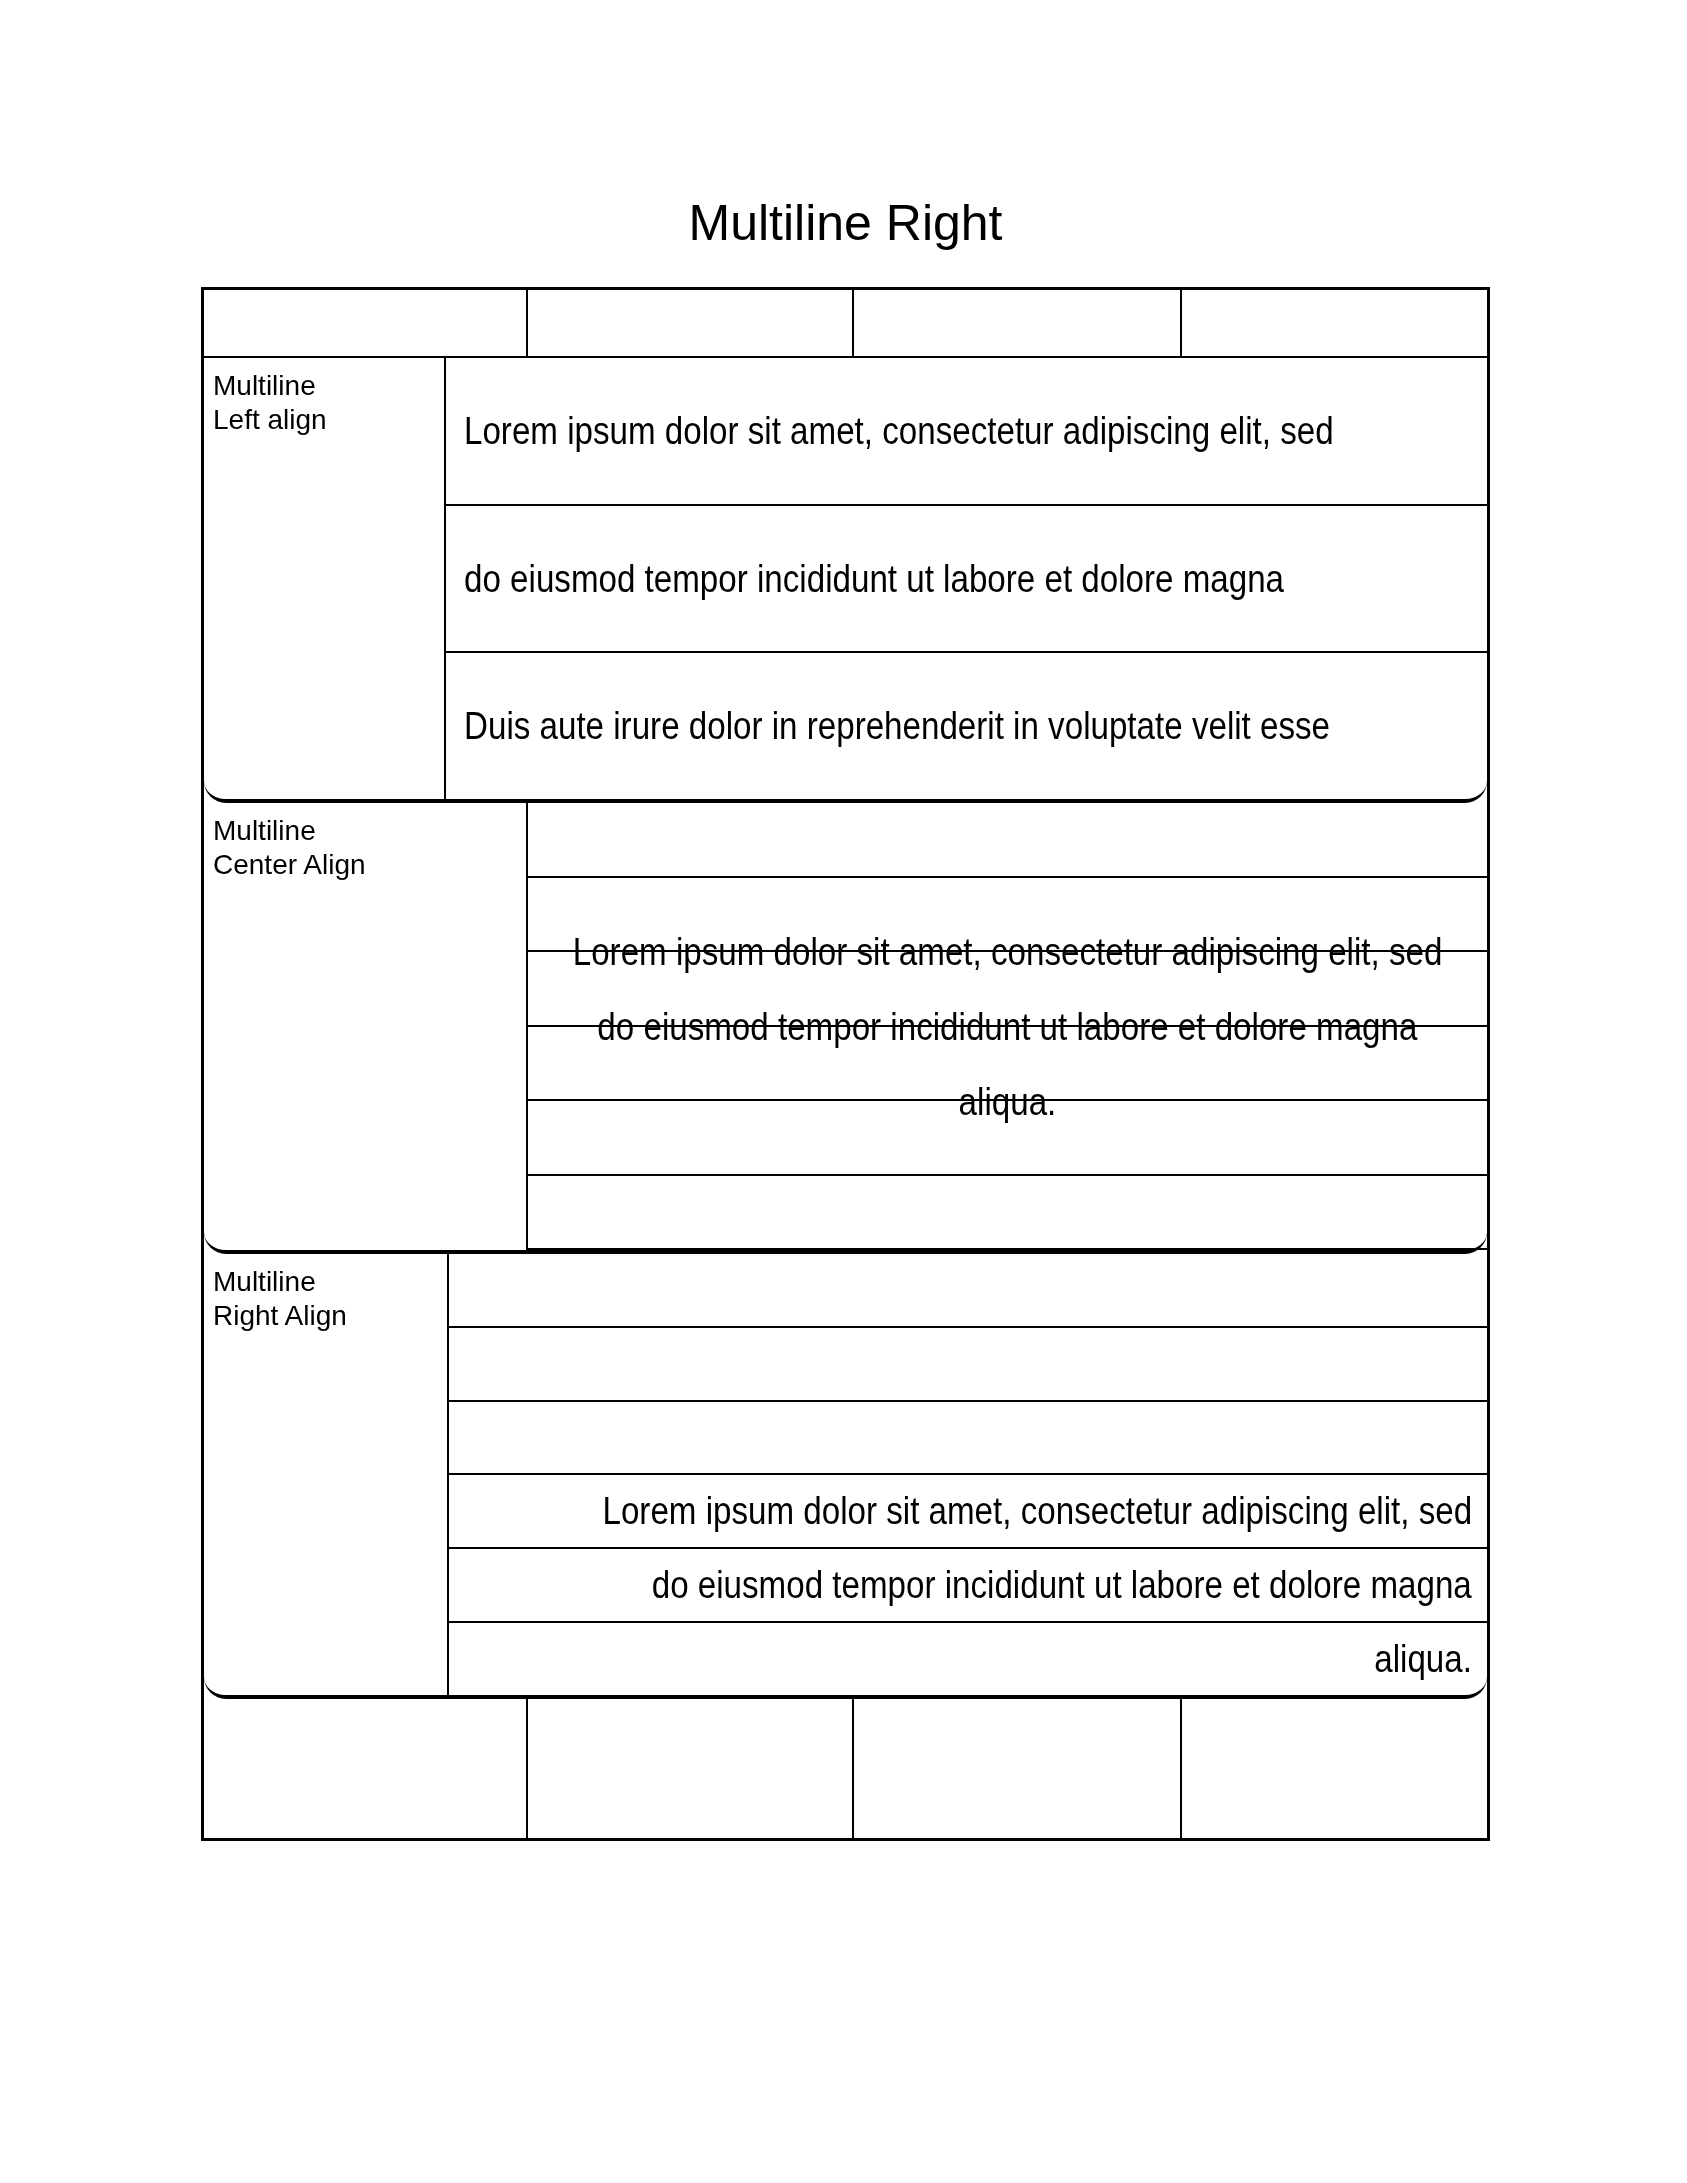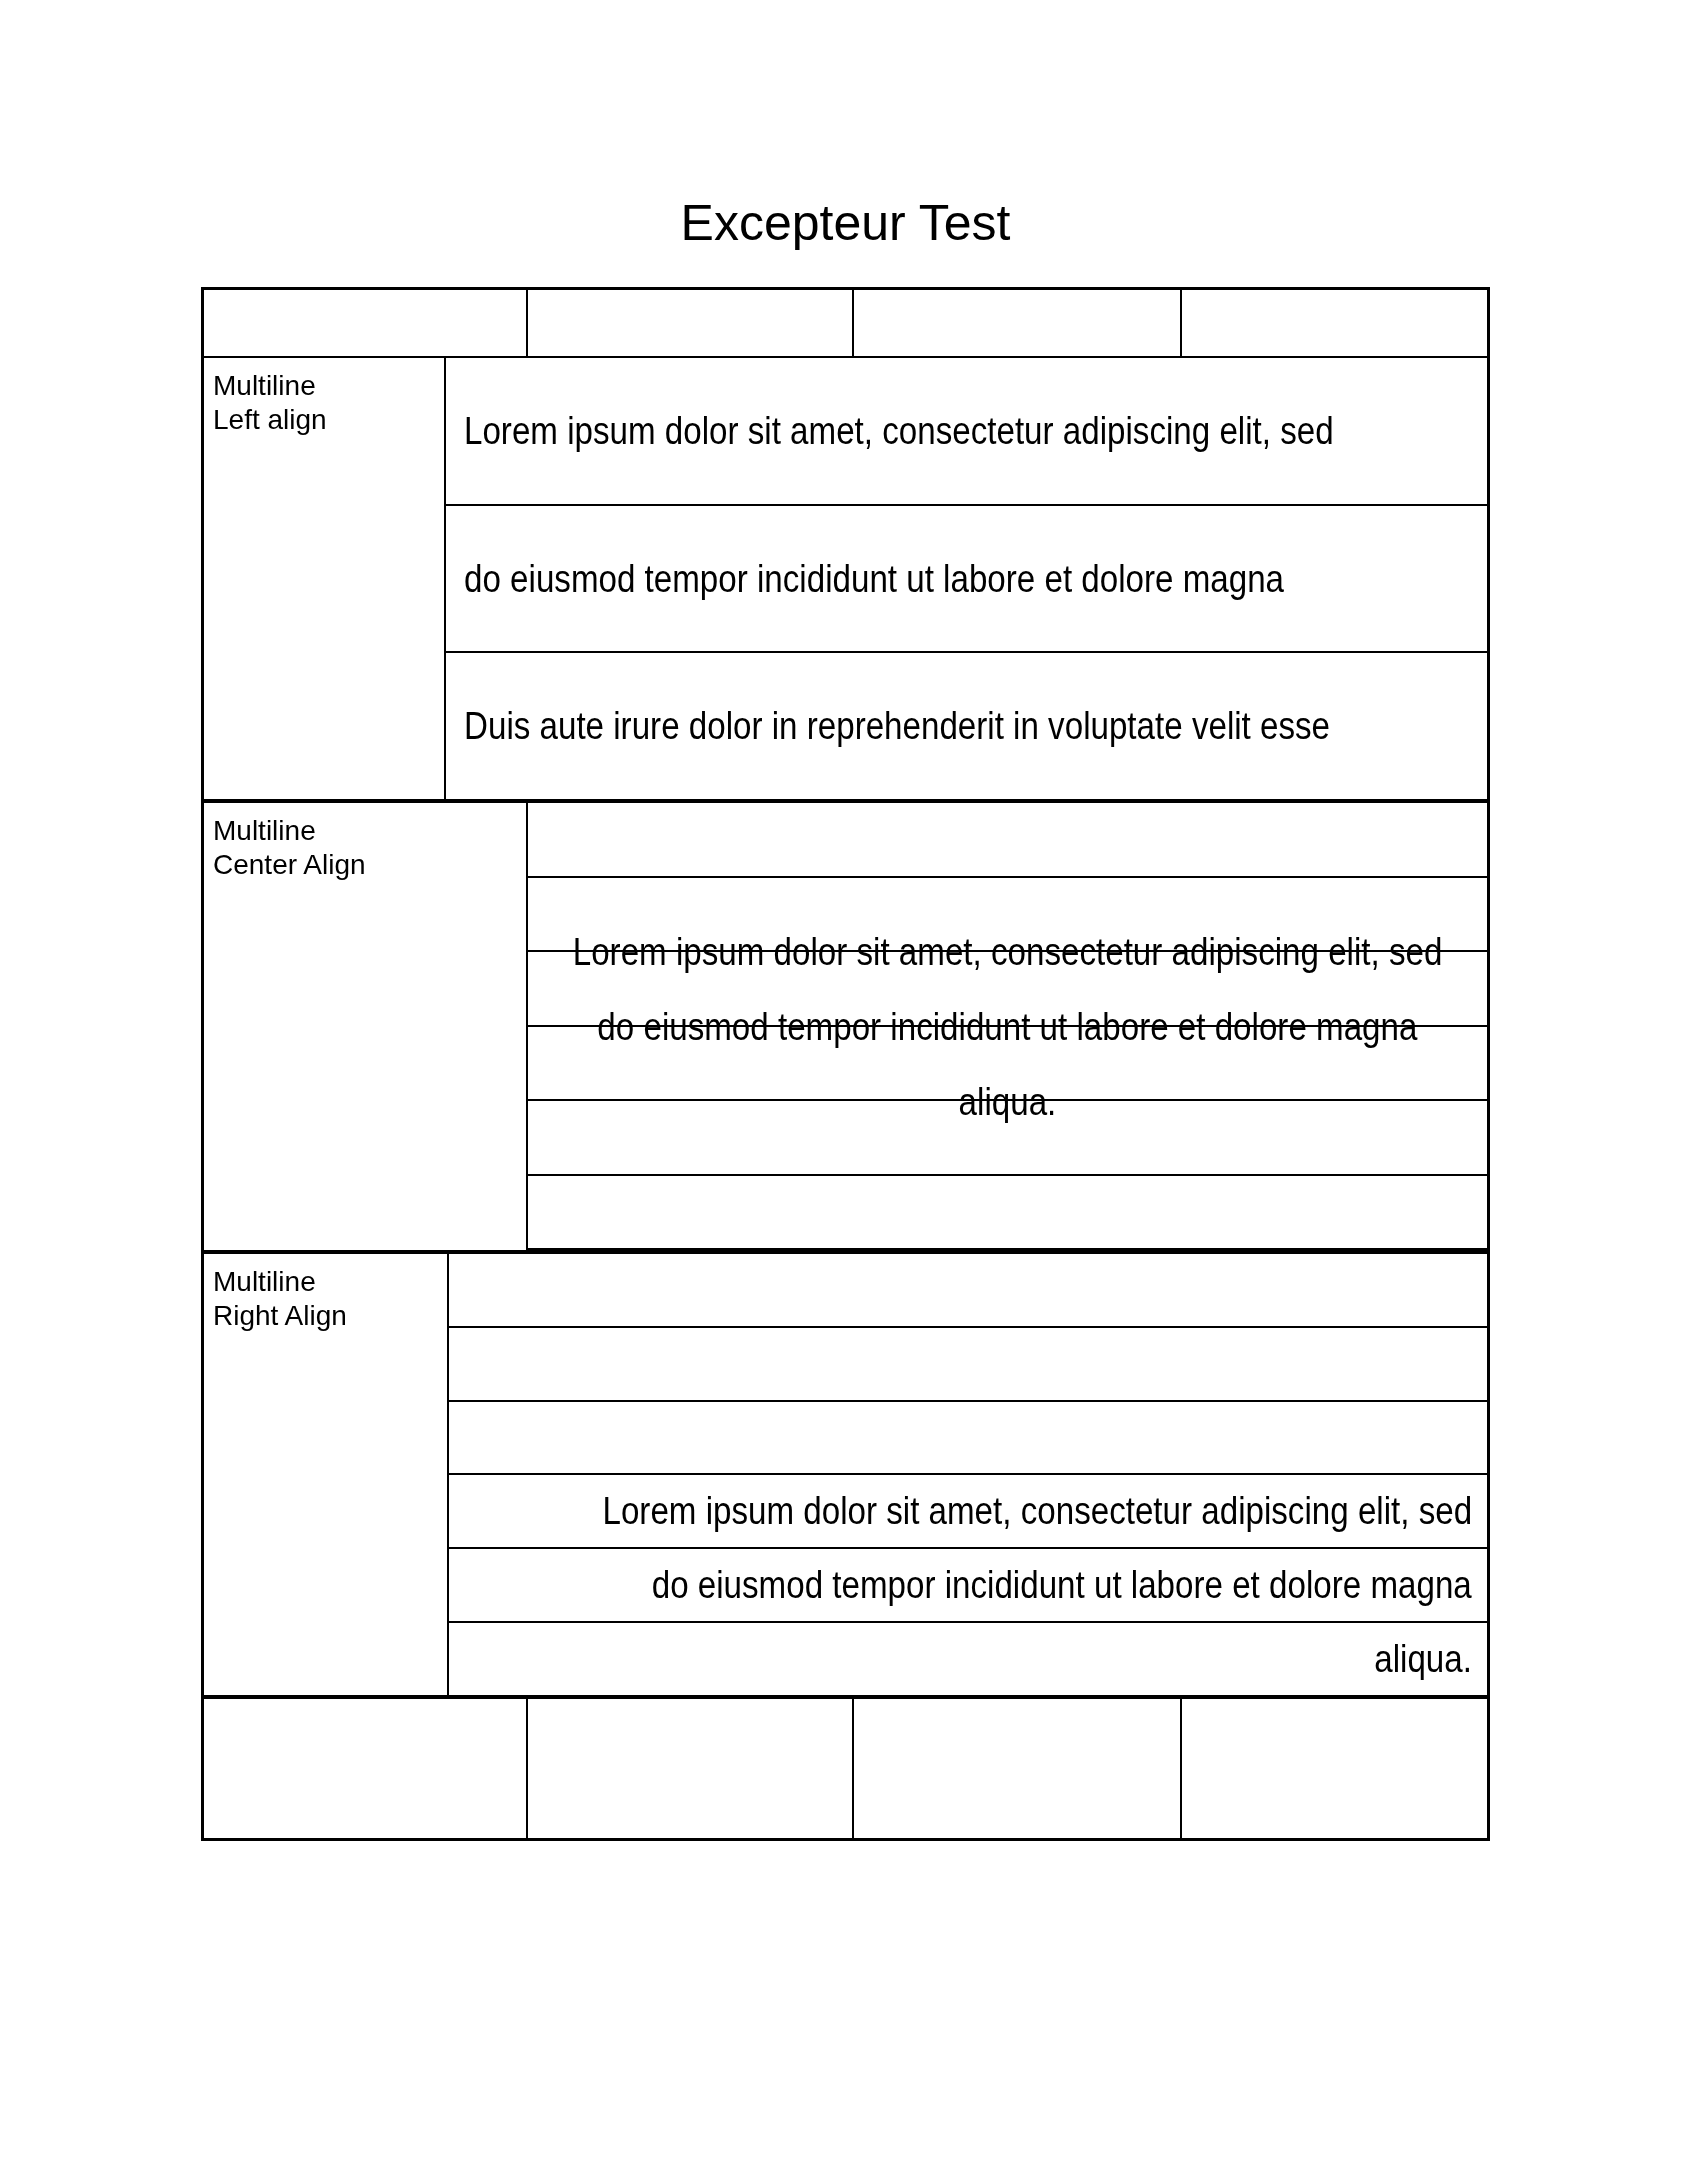--- a/index.html
+++ b/index.html
@@ -20,21 +20,21 @@
     display:flex;flex-direction:column;
   }
   .row{display:flex;box-sizing:border-box;}
   .grid-row{border-bottom:2.8px solid #000;}
   .grid-row .gcell{box-sizing:border-box;border-right:2.8px solid #000;}
   .grid-row .gcell:last-child{border-right:none;}
   .hdr{height:68px;}
   .ftr{flex:1;}
   .ftr.grid-row{border-bottom:none;}
   .g1{width:324px;} .g2{width:326px;} .g3{width:328px;} .g4{flex:1;}
-  .section{box-sizing:border-box;border-bottom:4.1px solid #000;display:flex;}
+  .section{box-sizing:border-box;border-bottom:4.1px solid #000;display:flex;border-radius:22px;}
   .sec-left{height:445px;}
   .sec-center{height:451px;}
   .sec-right{height:445px;}
   .label-cell{
     width:324px;box-sizing:border-box;border-right:2.8px solid #000;
     padding:11px 6.9px 0 9px;
     font-size:28px;line-height:34px;white-space:pre-line;
   }
   .content-cell{flex:1;position:relative;display:flex;flex-direction:column;}
   .subrow{
@@ -56,21 +56,21 @@
     pointer-events:none;
   }
   .center-line{
     height:75px;display:flex;align-items:center;justify-content:center;
   }
   .center-line .body-line{transform-origin:center center;}
 </style>
 </head>
 <body>
 
-<div class="page-title">Excepteur Test</div>
+<div class="page-title">Multiline Right</div>
 
 <div class="tbl">
 
   <div class="row grid-row hdr">
     <div class="gcell g1"></div>
     <div class="gcell g2"></div>
     <div class="gcell g3"></div>
     <div class="gcell g4"></div>
   </div>
 

